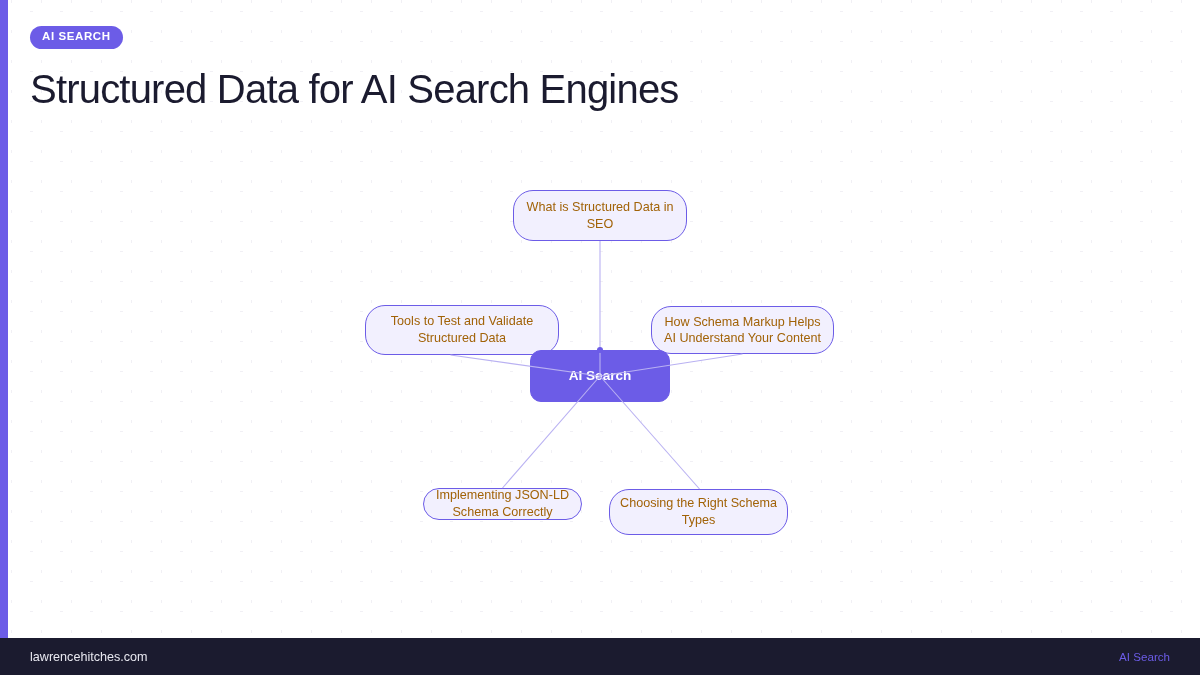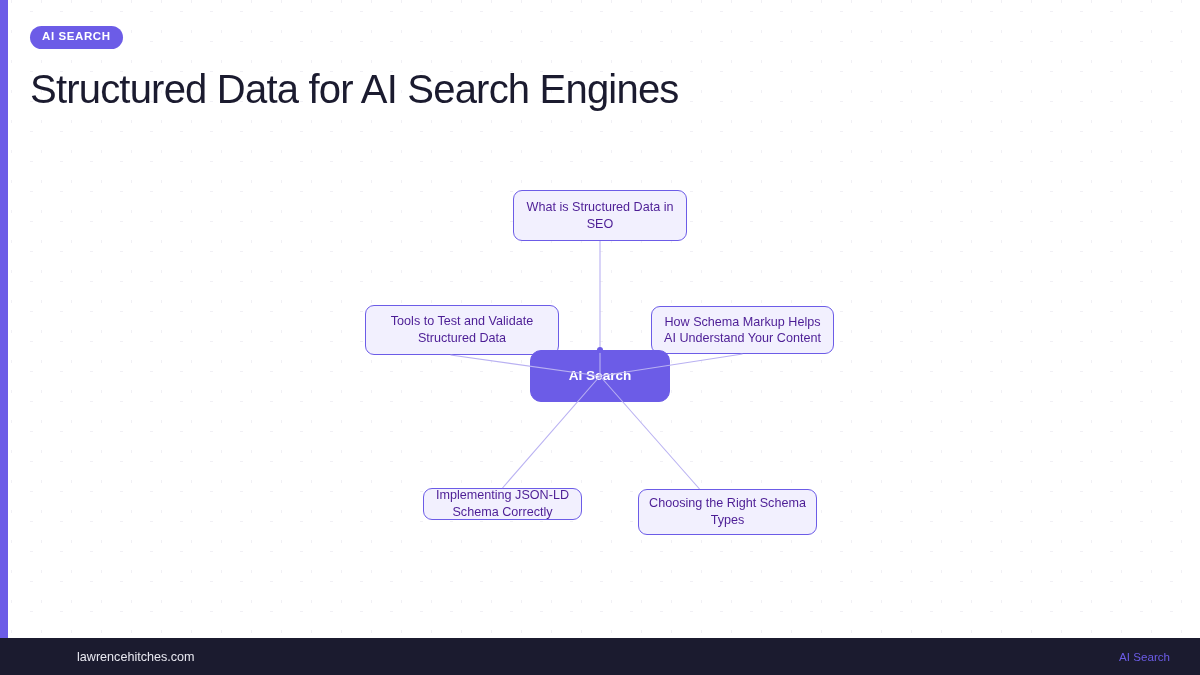--- a/index.html
+++ b/index.html
@@ -95,24 +95,24 @@
     z-index: 4;
     pointer-events: none;
   }
 
   .node {
     position: absolute;
     display: flex;
     align-items: center;
     justify-content: center;
     text-align: center;
-    border-radius: 9px;
+    border-radius: 20px;
     background: #F2F0FE;
     border: 1.6px solid #6C5CE7;
-    color: #4c1d95;
+    color: #a16207;
     font-size: 12.6px;
     line-height: 1.32;
     padding: 6px 10px;
     z-index: 3;
   }
 
   .node.root {
     background: #6C5CE7;
     border-color: #6C5CE7;
     color: #ffffff;
@@ -133,21 +133,20 @@
     display: flex;
     align-items: center;
     justify-content: space-between;
     padding: 0 30px;
     z-index: 7;
   }
 
   #footer-site {
     color: #E8E8F0;
     font-size: 12.6px;
-    margin-left: 47px;
   }
 
   #footer-tag {
     color: #6C5CE7;
     font-size: 11.6px;
   }
 </style>
 </head>
 <body>
 
@@ -177,21 +176,21 @@
     </div>
     <div class="node" style="left: 365px; top: 305px; width: 194px; height: 50px;">
       <span>Tools to Test and Validate Structured Data</span>
     </div>
     <div class="node" style="left: 651px; top: 306px; width: 183px; height: 48px; align-items: flex-end;">
       <span>How Schema Markup Helps AI Understand Your Content</span>
     </div>
     <div class="node" style="left: 423px; top: 488px; width: 159px; height: 32px;">
       <span>Implementing JSON-LD Schema Correctly</span>
     </div>
-    <div class="node" style="left: 609px; top: 489px; width: 179px; height: 46px; margin-left: 29px;">
+    <div class="node" style="left: 609px; top: 489px; width: 179px; height: 46px;">
       <span>Choosing the Right Schema Types</span>
     </div>
   </div>
 
 <div id="footer">
   <span id="footer-site">lawrencehitches.com</span>
   <span id="footer-tag">AI Search</span>
 </div>
 
 </body></html>

